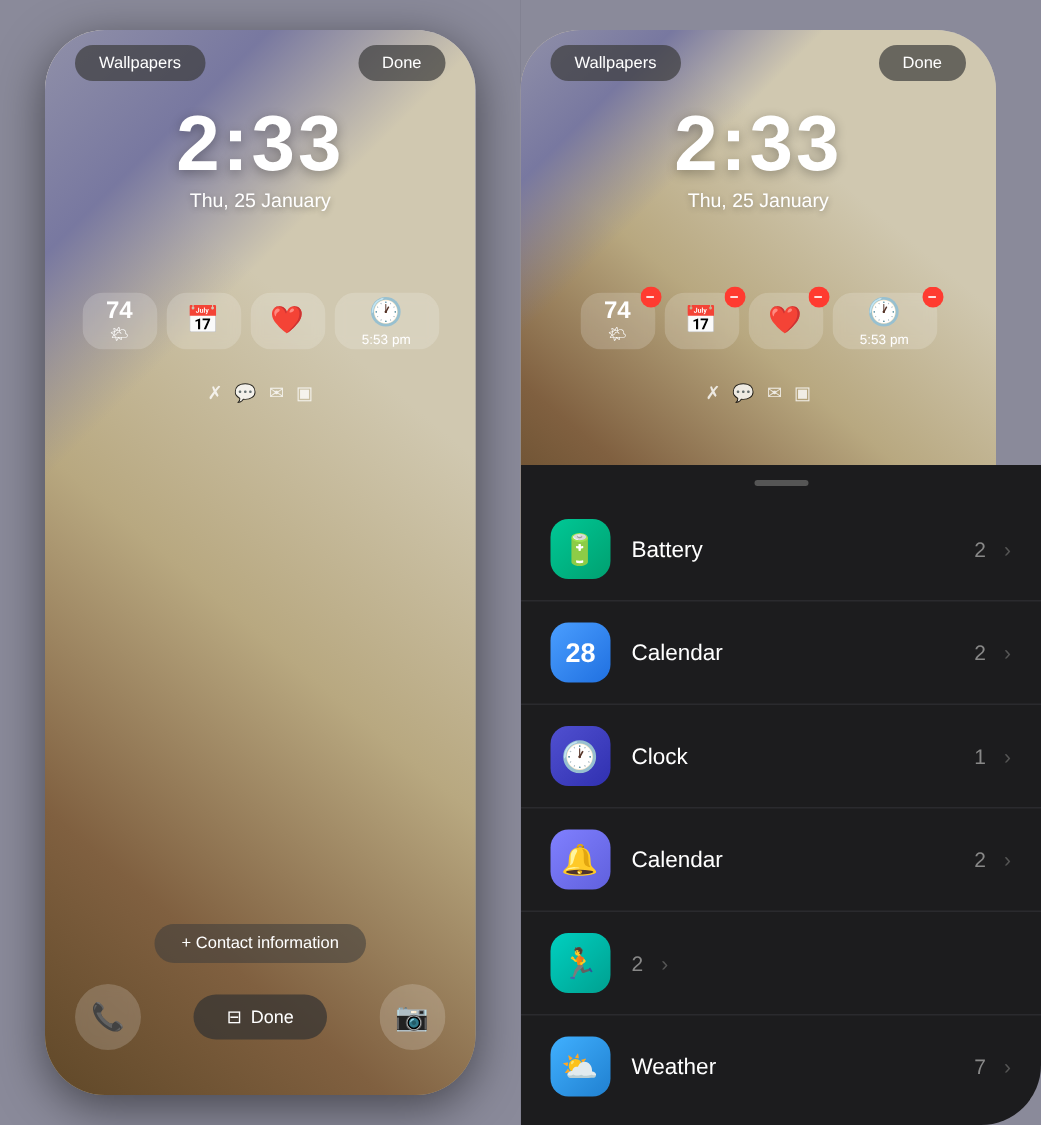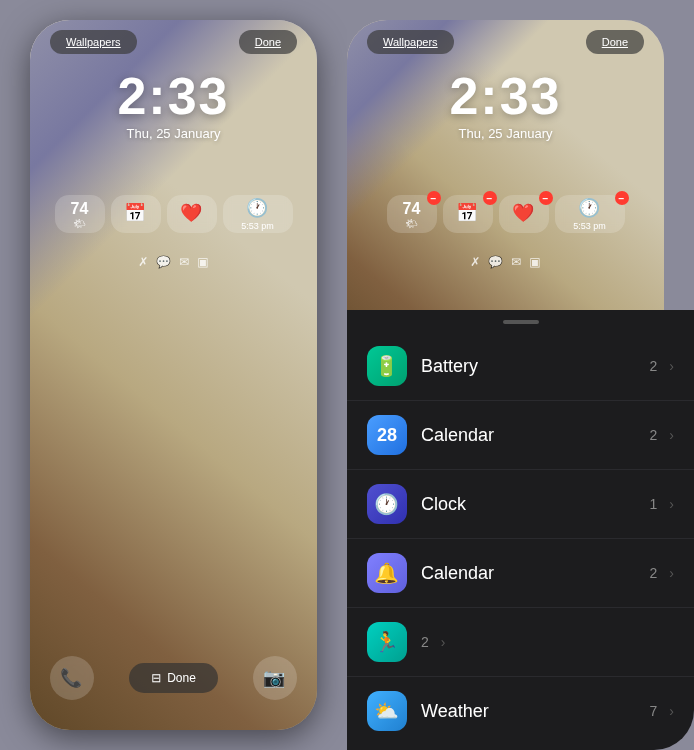--- a/index.html
+++ b/index.html
@@ -52,21 +52,20 @@
       z-index: 10;
     }
 
     .top-btn {
       background: rgba(60,60,60,0.7);
       color: #fff;
       border-radius: 20px;
       padding: 6px 16px;
       font-size: 11px;
       font-weight: 500;
-      text-decoration: underline;
     }
 
     .lock-screen-content-left {
       position: absolute;
       top: 50px;
       left: 0; right: 0;
       z-index: 10;
       text-align: center;
       color: #fff;
     }
@@ -306,21 +305,21 @@
 
     .app-icon.battery { background: linear-gradient(135deg, #00c896, #00a070); }
     .app-icon.calendar { background: linear-gradient(135deg, #4a9eff, #2070e0); justify-content: center; }
     .app-icon.clock { background: linear-gradient(135deg, #5050d0, #3030b0); }
     .app-icon.reminder { background: linear-gradient(135deg, #8080ff, #6060dd); }
     .app-icon.samsung-health { background: linear-gradient(135deg, #00d0c0, #00a090); }
     .app-icon.weather { background: linear-gradient(135deg, #40b0ff, #2080d0); }
 
     .app-name {
       flex: 1;
-      font-size: 18px;
+      font-size: 15px;
       color: #fff;
       font-weight: 400;
     }
 
     .app-count {
       font-size: 14px;
       color: #888;
       margin-right: 12px;
     }
 
@@ -393,20 +392,21 @@
     </div>
 
     <div class="notification-icons">
       <span class="notif-icon">✗</span>
       <span class="notif-icon">💬</span>
       <span class="notif-icon">✉</span>
       <span class="notif-icon">▣</span>
     </div>
 
     <div class="bottom-bar-left">
+      <div class="contact-info-btn">+ Contact information</div>
       <div class="bottom-icons-row">
         <div class="bottom-icon-btn">
           <span>📞</span>
         </div>
         <div class="home-btn">
           <span>⊟</span>
           <span>Done</span>
         </div>
         <div class="bottom-icon-btn">
           <span>📷</span>

